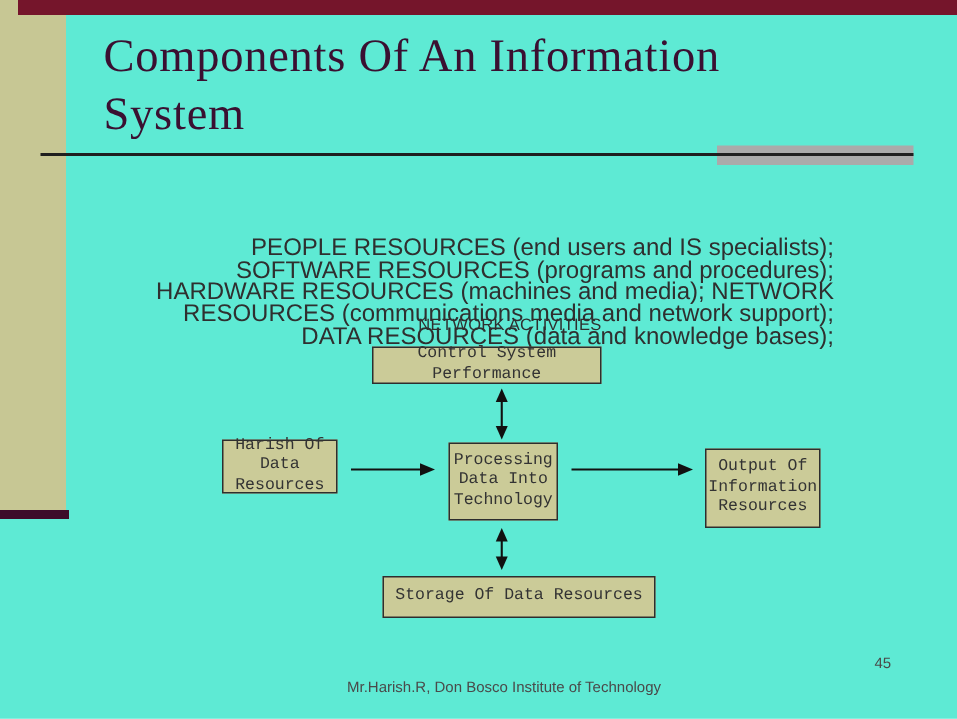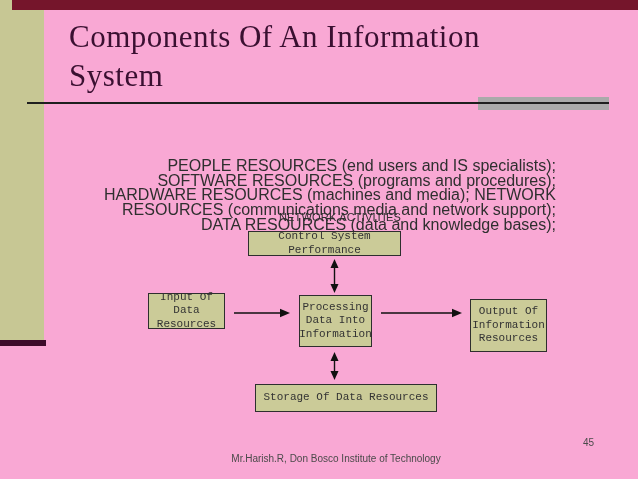--- a/index.html
+++ b/index.html
@@ -1,20 +1,20 @@
 <!DOCTYPE html>
 <html><head>
 <meta charset="utf-8">
 <style>
   html,body { margin:0; padding:0; }
   .slide {
     position: relative;
     width: 638px;
     height: 479px;
-    background: #f9a8d4;
+    background: #5eead4;
     overflow: hidden;
     font-family: "Liberation Sans", sans-serif;
   }
   
   .olive-col {
     position: absolute;
     left: 0; top: 0;
     width: 44px; height: 340px;
     background: #C7C794;
   }
@@ -126,22 +126,22 @@
 
   <div class="title">Components Of An Information System</div>
   <div class="title-gray-block"></div>
   <div class="title-rule"></div>
 
   <div class="body-text">PEOPLE RESOURCES (end users and IS specialists); SOFTWARE RESOURCES (programs and procedures); HARDWARE RESOURCES (machines and media); NETWORK RESOURCES (communications media and network support); DATA RESOURCES (data and knowledge bases);</div>
 
   <div class="diagram-heading">NETWORK ACTIVITIES</div>
 
   <div class="dbox box-control">Control System Performance</div>
-  <div class="dbox box-input">Input Of Data Resources</div>
-  <div class="dbox box-processing">Processing Data Into Information</div>
+  <div class="dbox box-input">Harish Of Data Resources</div>
+  <div class="dbox box-processing">Processing Data Into Technology</div>
   <div class="dbox box-output">Output Of Information Resources</div>
   <div class="dbox box-storage">Storage Of Data Resources</div>
 
   <svg class="arrows-layer" width="638" height="479" viewBox="0 0 638 479" xmlns="http://www.w3.org/2000/svg">
 
     <g stroke="#111111" stroke-width="1.4" fill="#111111">
       <line x1="334.5" y1="266" x2="334.5" y2="286"></line>
       <polygon points="334.5,259 330.5,268 338.5,268" stroke="none"></polygon>
       <polygon points="334.5,293 330.5,284 338.5,284" stroke="none"></polygon>
     </g>

